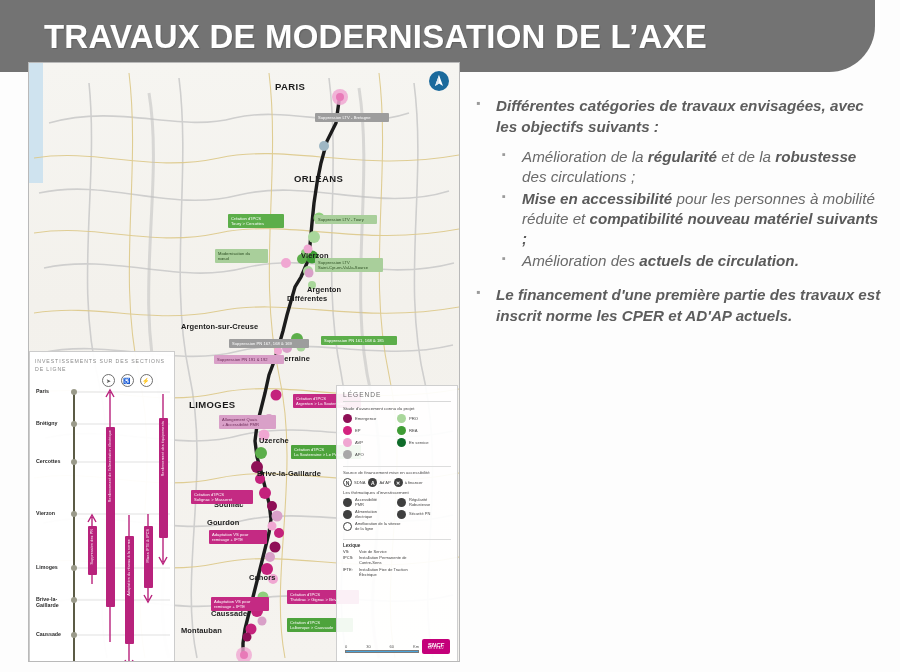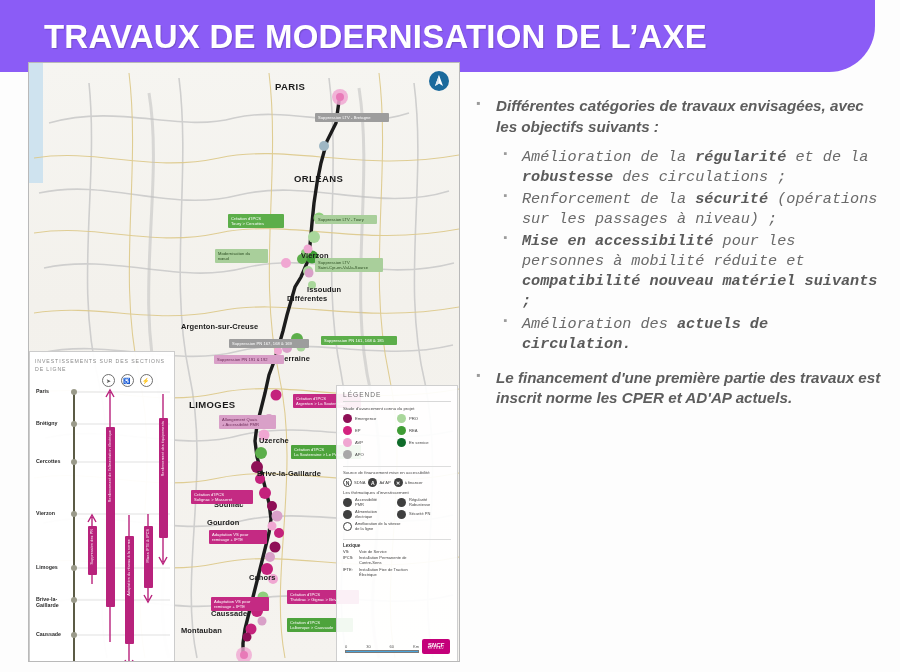--- a/index.html
+++ b/index.html
@@ -8,21 +8,21 @@
     font-family: "Liberation Sans", sans-serif;
     background: #ffffff;
     overflow: hidden;
     position: relative;
   }
   #slide { position: relative; width: 900px; height: 672px; background: #fdfdfd; }
 
   
   .header-band {
     position: absolute; left: 0; top: 0; width: 875px; height: 72px;
-    background: #8b5cf6; border-bottom-right-radius: 46px;
+    background: #737373; border-bottom-right-radius: 46px;
   }
   .header-title {
     position: absolute; left: 44px; top: 18px;
     color: #ffffff; font-size: 33px; font-weight: bold;
     letter-spacing: .2px; white-space: nowrap;
     text-shadow: 1px 1px 1px rgba(0,0,0,.18);
   }
 
   
   .map-panel {
@@ -160,21 +160,21 @@
   ul.lvl1 { list-style: none; }
   li.b1 {
     position: relative; padding-left: 24px; margin-bottom: 14px;
     font-size: 15.2px; font-style: italic; font-weight: bold;
     color: #5d5d5d; line-height: 1.35;
   }
   li.b1::before {
     content: "\25AA"; position: absolute; left: 4px; top: -1px;
     color: #9a9a9a; font-size: 12px; font-style: normal;
   }
-  ul.lvl2 { list-style: none; margin-top: 10px; font-family: Liberation Mono, monospace; }
+  ul.lvl2 { list-style: none; margin-top: 10px; }
   li.b2 {
     position: relative; padding-left: 26px; margin-bottom: 2px;
     font-size: 15.2px; font-style: italic; font-weight: normal;
     color: #6a6a6a; line-height: 1.32;
   }
   li.b2::before {
     content: "\25AA"; position: absolute; left: 6px; top: 0px;
     color: #9a9a9a; font-size: 11px; font-style: normal;
   }
   li.b2 b { font-weight: bold; color: #5a5a5a; }
@@ -271,21 +271,21 @@
       <circle cx="222" cy="566" r="5.5" fill="#c4227c"></circle>
       <circle cx="218" cy="574" r="4.5" fill="#8e0f56"></circle>
       <circle cx="215" cy="592" r="8" fill="#f0a7d2" opacity=".8"></circle>
       <circle cx="215" cy="592" r="4" fill="#e87ab8"></circle>
     </svg>
 
     <div id="city-layer">
         <div class="city big" style="left: 246px; top: 18px;">PARIS</div>
         <div class="city big" style="left: 265px; top: 110px;">ORLÉANS</div>
         <div class="city" style="left: 272px; top: 188px;">Vierzon</div>
-        <div class="city" style="left: 278px; top: 222px;">Issoudun</div>
+        <div class="city" style="left: 278px; top: 222px;">Argenton</div>
         <div class="city" style="left: 258px; top: 231px;">Différentes</div>
         <div class="city" style="left: 152px; top: 259px;">Argenton-sur-Creuse</div>
         <div class="city" style="left: 227px; top: 291px;">La Souterraine</div>
         <div class="city big" style="left: 160px; top: 336px;">LIMOGES</div>
         <div class="city" style="left: 230px; top: 373px;">Uzerche</div>
         <div class="city" style="left: 228px; top: 406px;">Brive-la-Gaillarde</div>
         <div class="city" style="left: 185px; top: 437px;">Souillac</div>
         <div class="city" style="left: 178px; top: 455px;">Gourdon</div>
         <div class="city" style="left: 220px; top: 510px;">Cahors</div>
         <div class="city" style="left: 182px; top: 546px;">Caussade</div>
@@ -514,21 +514,20 @@
             </div>
           </div>
       </div>
     </div>
   </div>
 
   <div class="text-col">
     <ul class="lvl1" id="bullet-root">
         <li class="b1"><span>Différentes catégories de travaux envisagées, avec les objectifs suivants :</span><ul class="lvl2">
             <li class="b2">Amélioration de la <b>régularité</b> et de la <b>robustesse</b> des circulations ;</li>
-            <li class="b2">Renforcement de la <b>sécurité</b> (opérations sur les passages à niveau) ;</li>
             <li class="b2"><b>Mise en accessibilité</b> pour les personnes à mobilité réduite et <b>compatibilité nouveau matériel suivants ;</b></li>
             <li class="b2">Amélioration des <b>actuels de circulation.</b></li>
           </ul></li>
         <li class="b1 tight"><span>Le financement d'une première partie des travaux est inscrit norme les CPER et AD'AP actuels.</span></li>
       </ul>
   </div>
 
 </div>
 
 </body></html>

